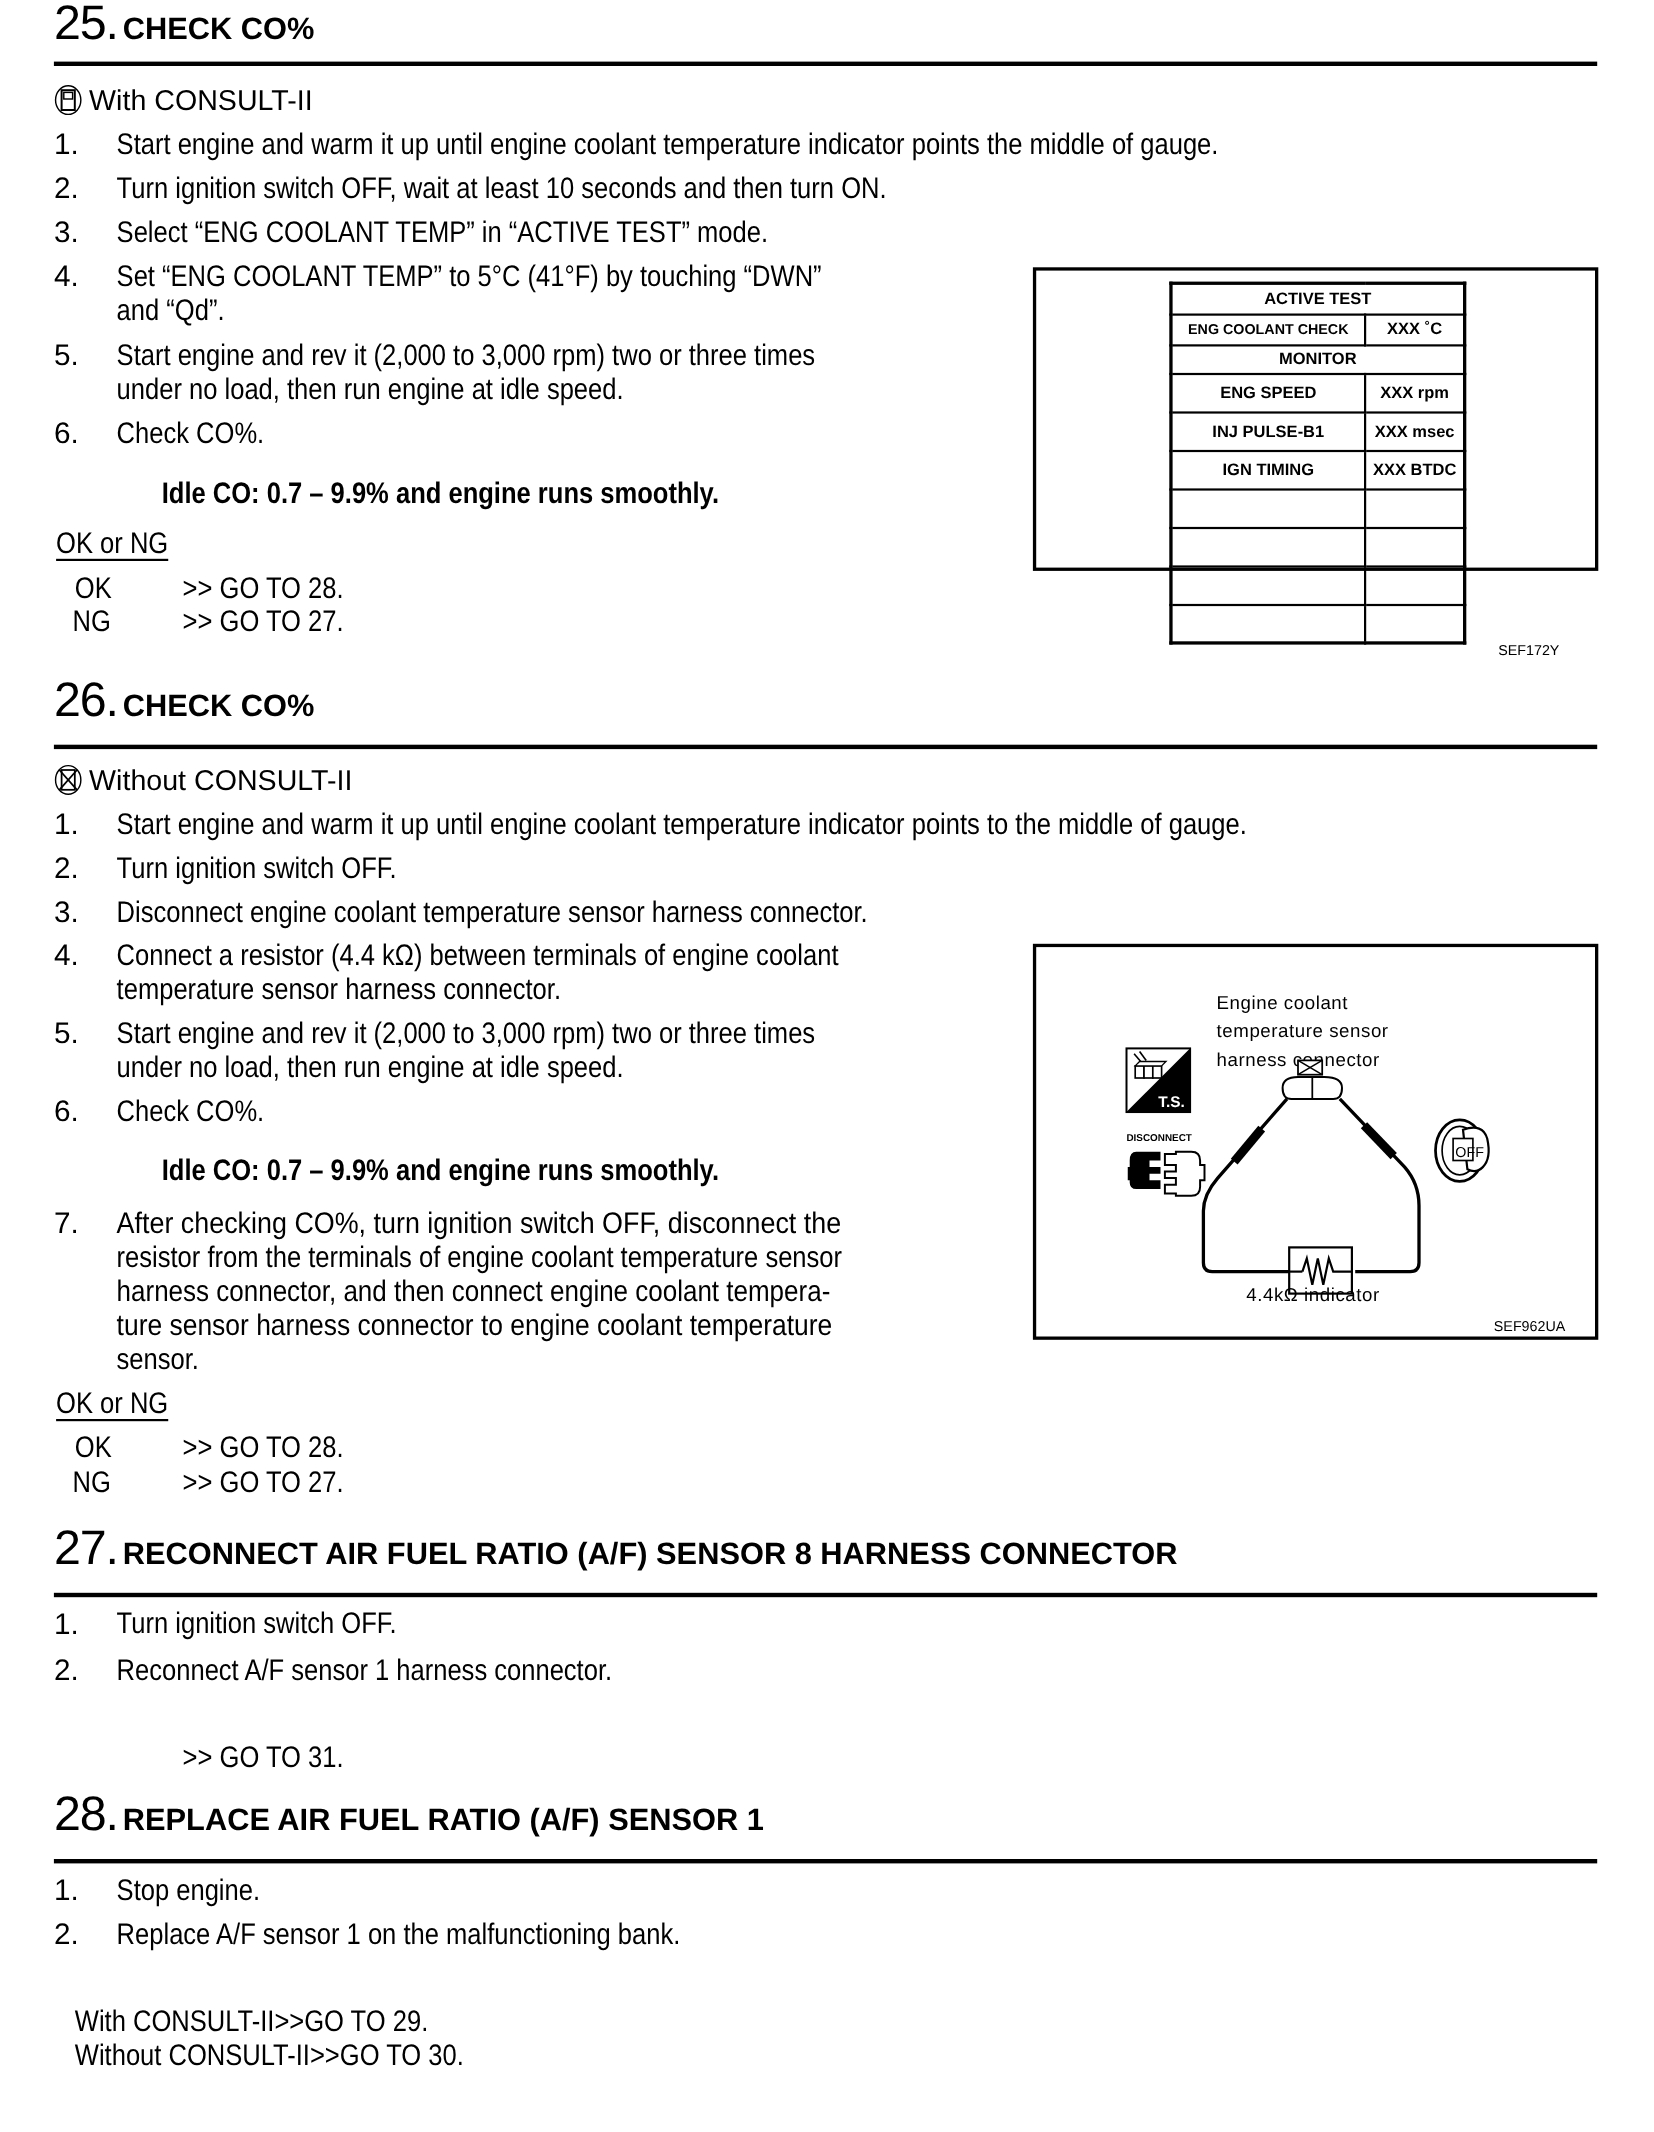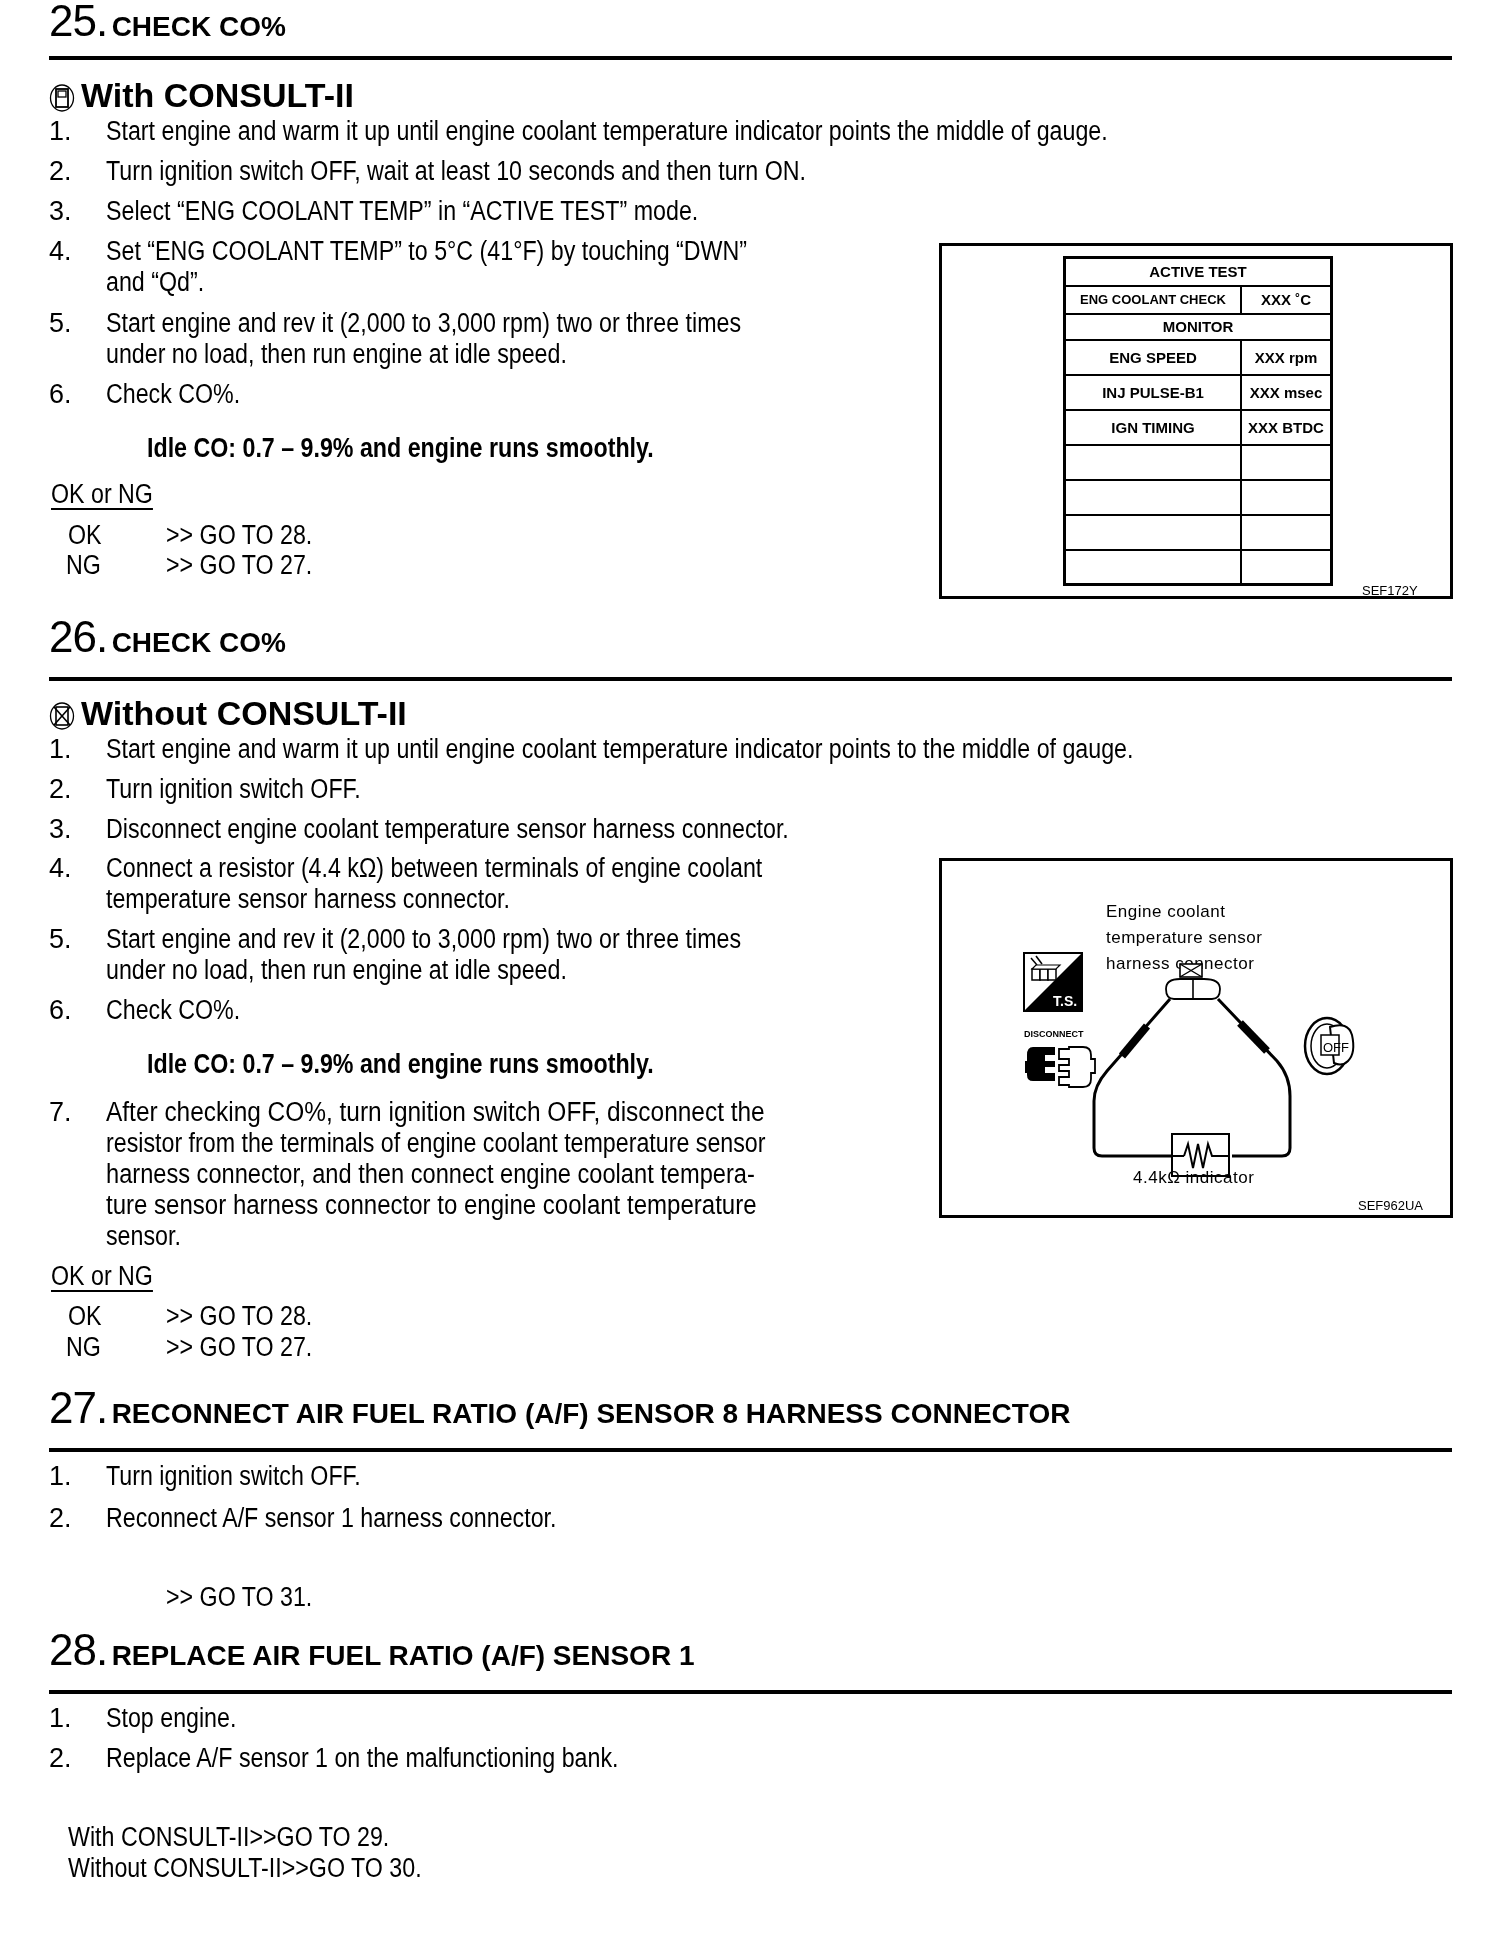--- a/index.html
+++ b/index.html
@@ -4,21 +4,21 @@
 <style>
   html, body { margin:0; padding:0; background:#ffffff; }
   body { width:1504px; height:1938px; position:relative; overflow:hidden; color:#000;
          font-family:"Liberation Sans", sans-serif; }
   .abs { position:absolute; }
   .narrow { display:inline-block; transform-origin:left top; transform:scaleX(0.86); white-space:nowrap; }
   .body-text { font-size:27px; line-height:31px; }
   .h-num { font-size:44px; font-weight:normal; letter-spacing:-1px; }
   .h-title { font-size:28px; font-weight:bold; }
   .rule { position:absolute; left:49px; width:1403px; height:4px; background:#000; }
-  .consult-line { font-size:34px; font-weight:bold; white-space:nowrap; }
+  .consult-line { font-size:26px; font-weight:normal; white-space:nowrap; }
   .consult-icon { display:inline-block; vertical-align:-5px; margin-right:6px; }
   .item { position:absolute; left:49px; white-space:nowrap; }
   .item .num { position:absolute; left:0; top:0; }
   .item .txt { position:absolute; left:57px; top:0; }
   .spec { font-weight:bold; font-size:27px; }
   .oknq-head { text-decoration:underline; text-decoration-thickness:2px; text-underline-offset:5px; }
   .box { position:absolute; border:3px solid #000; background:#fff; box-sizing:border-box; }
   .fig-id { position:absolute; font-size:13px; white-space:nowrap; }
   table.consult { border-collapse:collapse; position:absolute; font-family:"Liberation Sans", sans-serif; font-weight:bold; }
   table.consult td { border:2px solid #000; text-align:center; font-size:15px; padding:0 2px; white-space:nowrap; }
@@ -80,21 +80,21 @@
 <div class="abs body-text" style="left:166px; top:520px;">
   <span class="narrow">&gt;&gt; GO TO 28.</span>
 </div>
 <div class="abs body-text" style="left:66px; top:550px;">
   <span class="narrow">NG</span>
 </div>
 <div class="abs body-text" style="left:166px; top:550px;">
   <span class="narrow">&gt;&gt; GO TO 27.</span>
 </div>
 
-<div class="box" style="left:939px; top:243px; width:514px; height:356px;">
+<div class="box" style="left:939px; top:243px; width:514px; height:276px;">
   <table class="consult" style="left:121px; top:10px; width:270px; border:3px solid #000;">
     <tbody>
         <tr style="height:28px;">
           <td colspan="2">ACTIVE TEST</td>
         </tr>
     <tr style="height:28px;">
           <td style="font-size:13px; width:160px;">ENG COOLANT CHECK</td>
           <td>XXX ˚C</td>
         </tr>
     <tr style="height:26px;">

